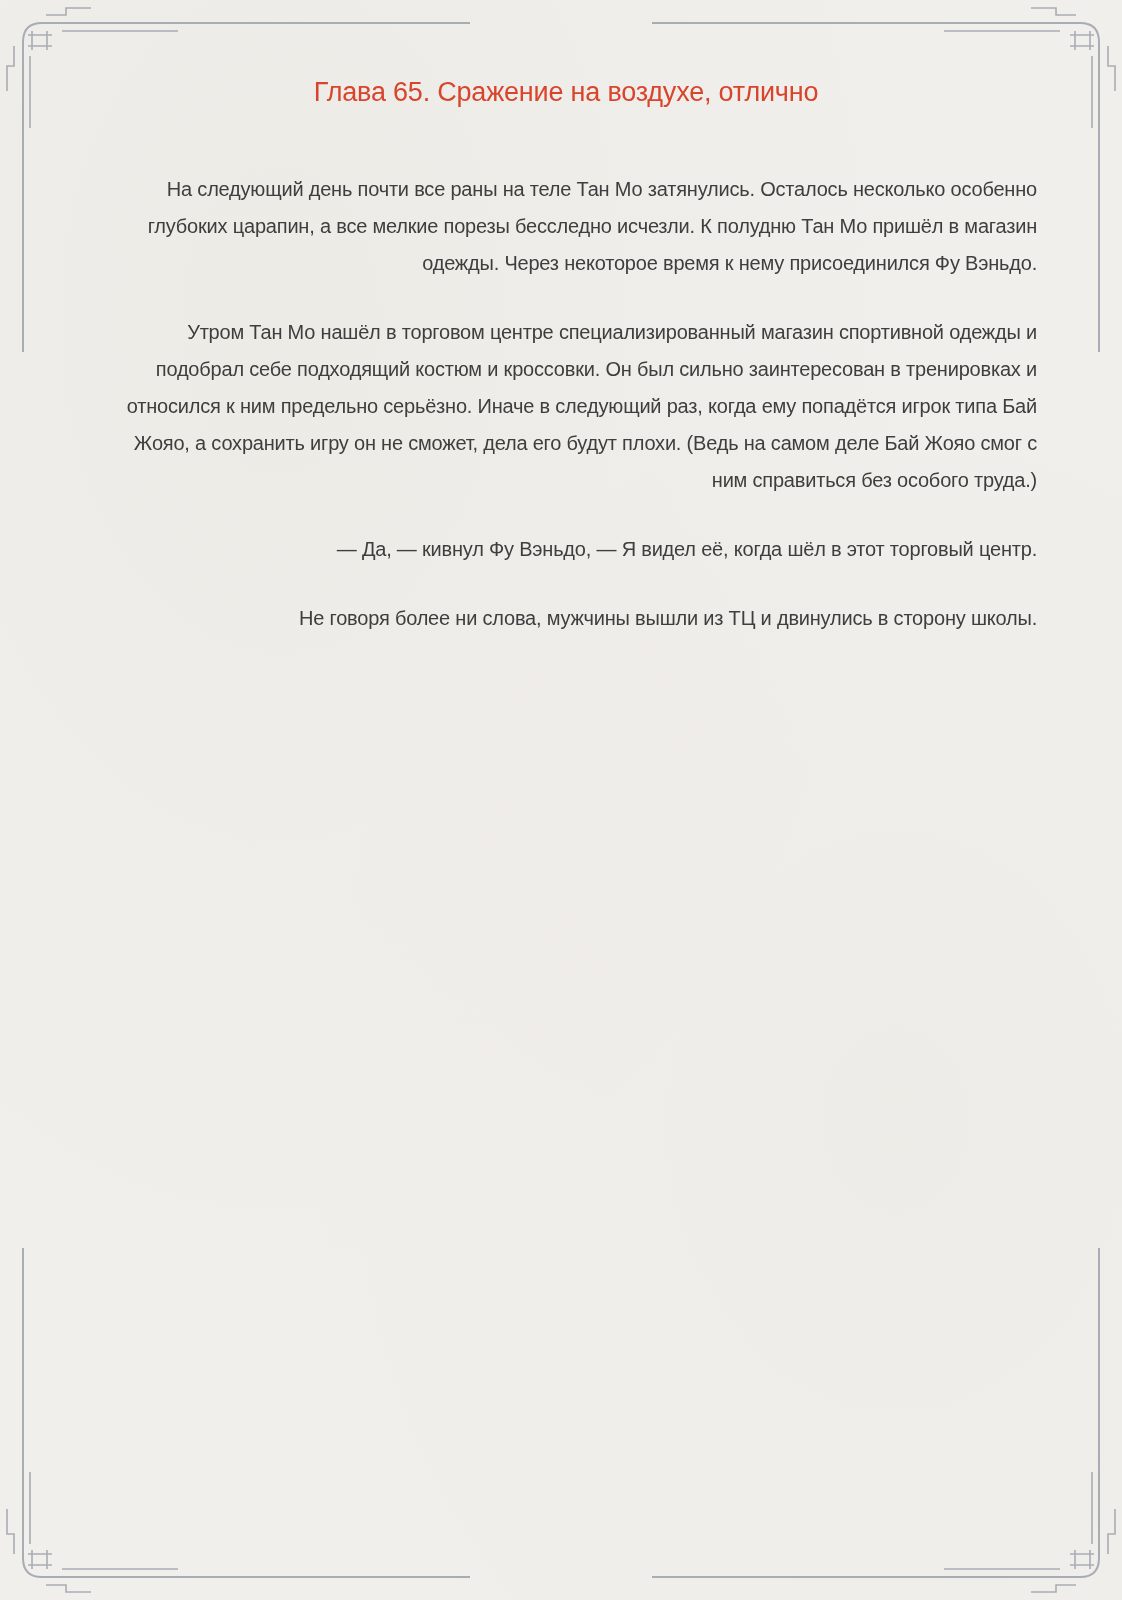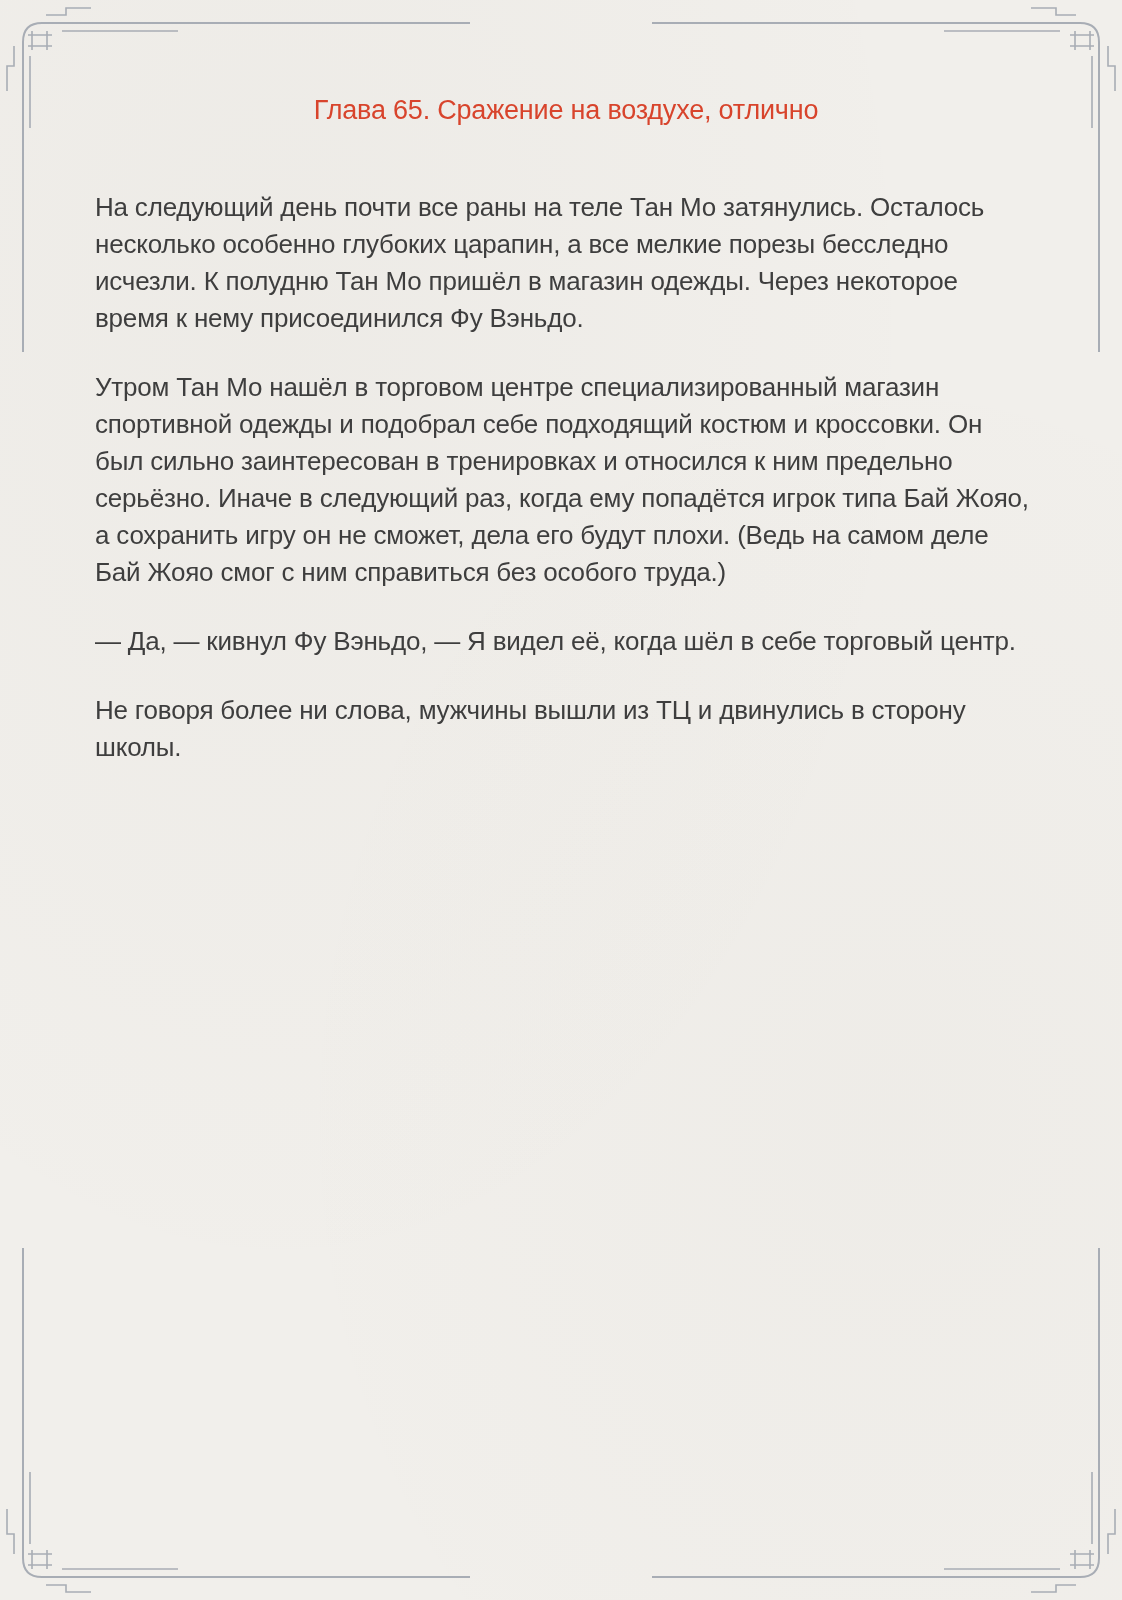--- a/index.html
+++ b/index.html
@@ -29,38 +29,39 @@
   .corner.tl{ top:0; left:0; }
   .corner.tr{ top:0; right:0; transform:scaleX(-1); }
   .corner.bl{ bottom:0; left:0; transform:scaleY(-1); }
   .corner.br{ bottom:0; right:0; transform:scale(-1,-1); }
   .corner path{ fill:none; stroke:var(--frame); }
   .main-line{ stroke-width:2; }
   .thin-line{ stroke-width:1.6; }
 
   .content{
     position:absolute;
-    top:92px; left:95px;
+    top:74px; left:95px;
     width:942px;
   }
   .chapter-title{
     font-size:27px;
     font-weight:400;
     line-height:37px;
     text-align:center;
     color:var(--accent);
     letter-spacing:-0.2px;
     margin-bottom:60px;
   }
   .chapter-body p{
-    font-size:26px;
+    font-size:20px;
     line-height:37px;
     letter-spacing:-0.2px;
     margin-bottom:32px;
     color:var(--ink);
+    text-align:right;
   }
 </style>
 </head>
 <body>
 
 <div class="corner tl">
   <svg viewBox="0 0 470 360" xmlns="http://www.w3.org/2000/svg" aria-hidden="true">
     <path class="main-line" d="M470,23 L42,23 Q23,23 23,42 L23,352"></path>
     <path class="thin-line" d="M62,31 L178,31"></path>
     <path class="thin-line" d="M30,56 L30,128"></path>
@@ -98,16 +99,16 @@
     <path class="thin-line" d="M46,15 L66,15 L66,8 L91,8"></path>
     <path class="thin-line" d="M14,46 L14,66 L7,66 L7,91"></path>
   </svg>
 </div>
 
 <div class="content">
   <h1 class="chapter-title">Глава 65. Сражение на воздухе, отлично</h1>
   <div class="chapter-body">
       <p>На следующий день почти все раны на теле Тан Мо затянулись. Осталось несколько особенно глубоких царапин, а все мелкие порезы бесследно исчезли. К полудню Тан Мо пришёл в магазин одежды. Через некоторое время к нему присоединился Фу Вэньдо.</p>
       <p>Утром Тан Мо нашёл в торговом центре специализированный магазин спортивной одежды и подобрал себе подходящий костюм и кроссовки. Он был сильно заинтересован в тренировках и относился к ним предельно серьёзно. Иначе в следующий раз, когда ему попадётся игрок типа Бай Жояо, а сохранить игру он не сможет, дела его будут плохи. (Ведь на самом деле Бай Жояо смог с ним справиться без особого труда.)</p>
-      <p>— Да, — кивнул Фу Вэньдо, — Я видел её, когда шёл в себе торговый центр.</p>
+      <p>— Да, — кивнул Фу Вэньдо, — Я видел её, когда шёл в этот торговый центр.</p>
       <p>Не говоря более ни слова, мужчины вышли из ТЦ и двинулись в сторону школы.</p>
     </div>
 </div>
 
 </body></html>

